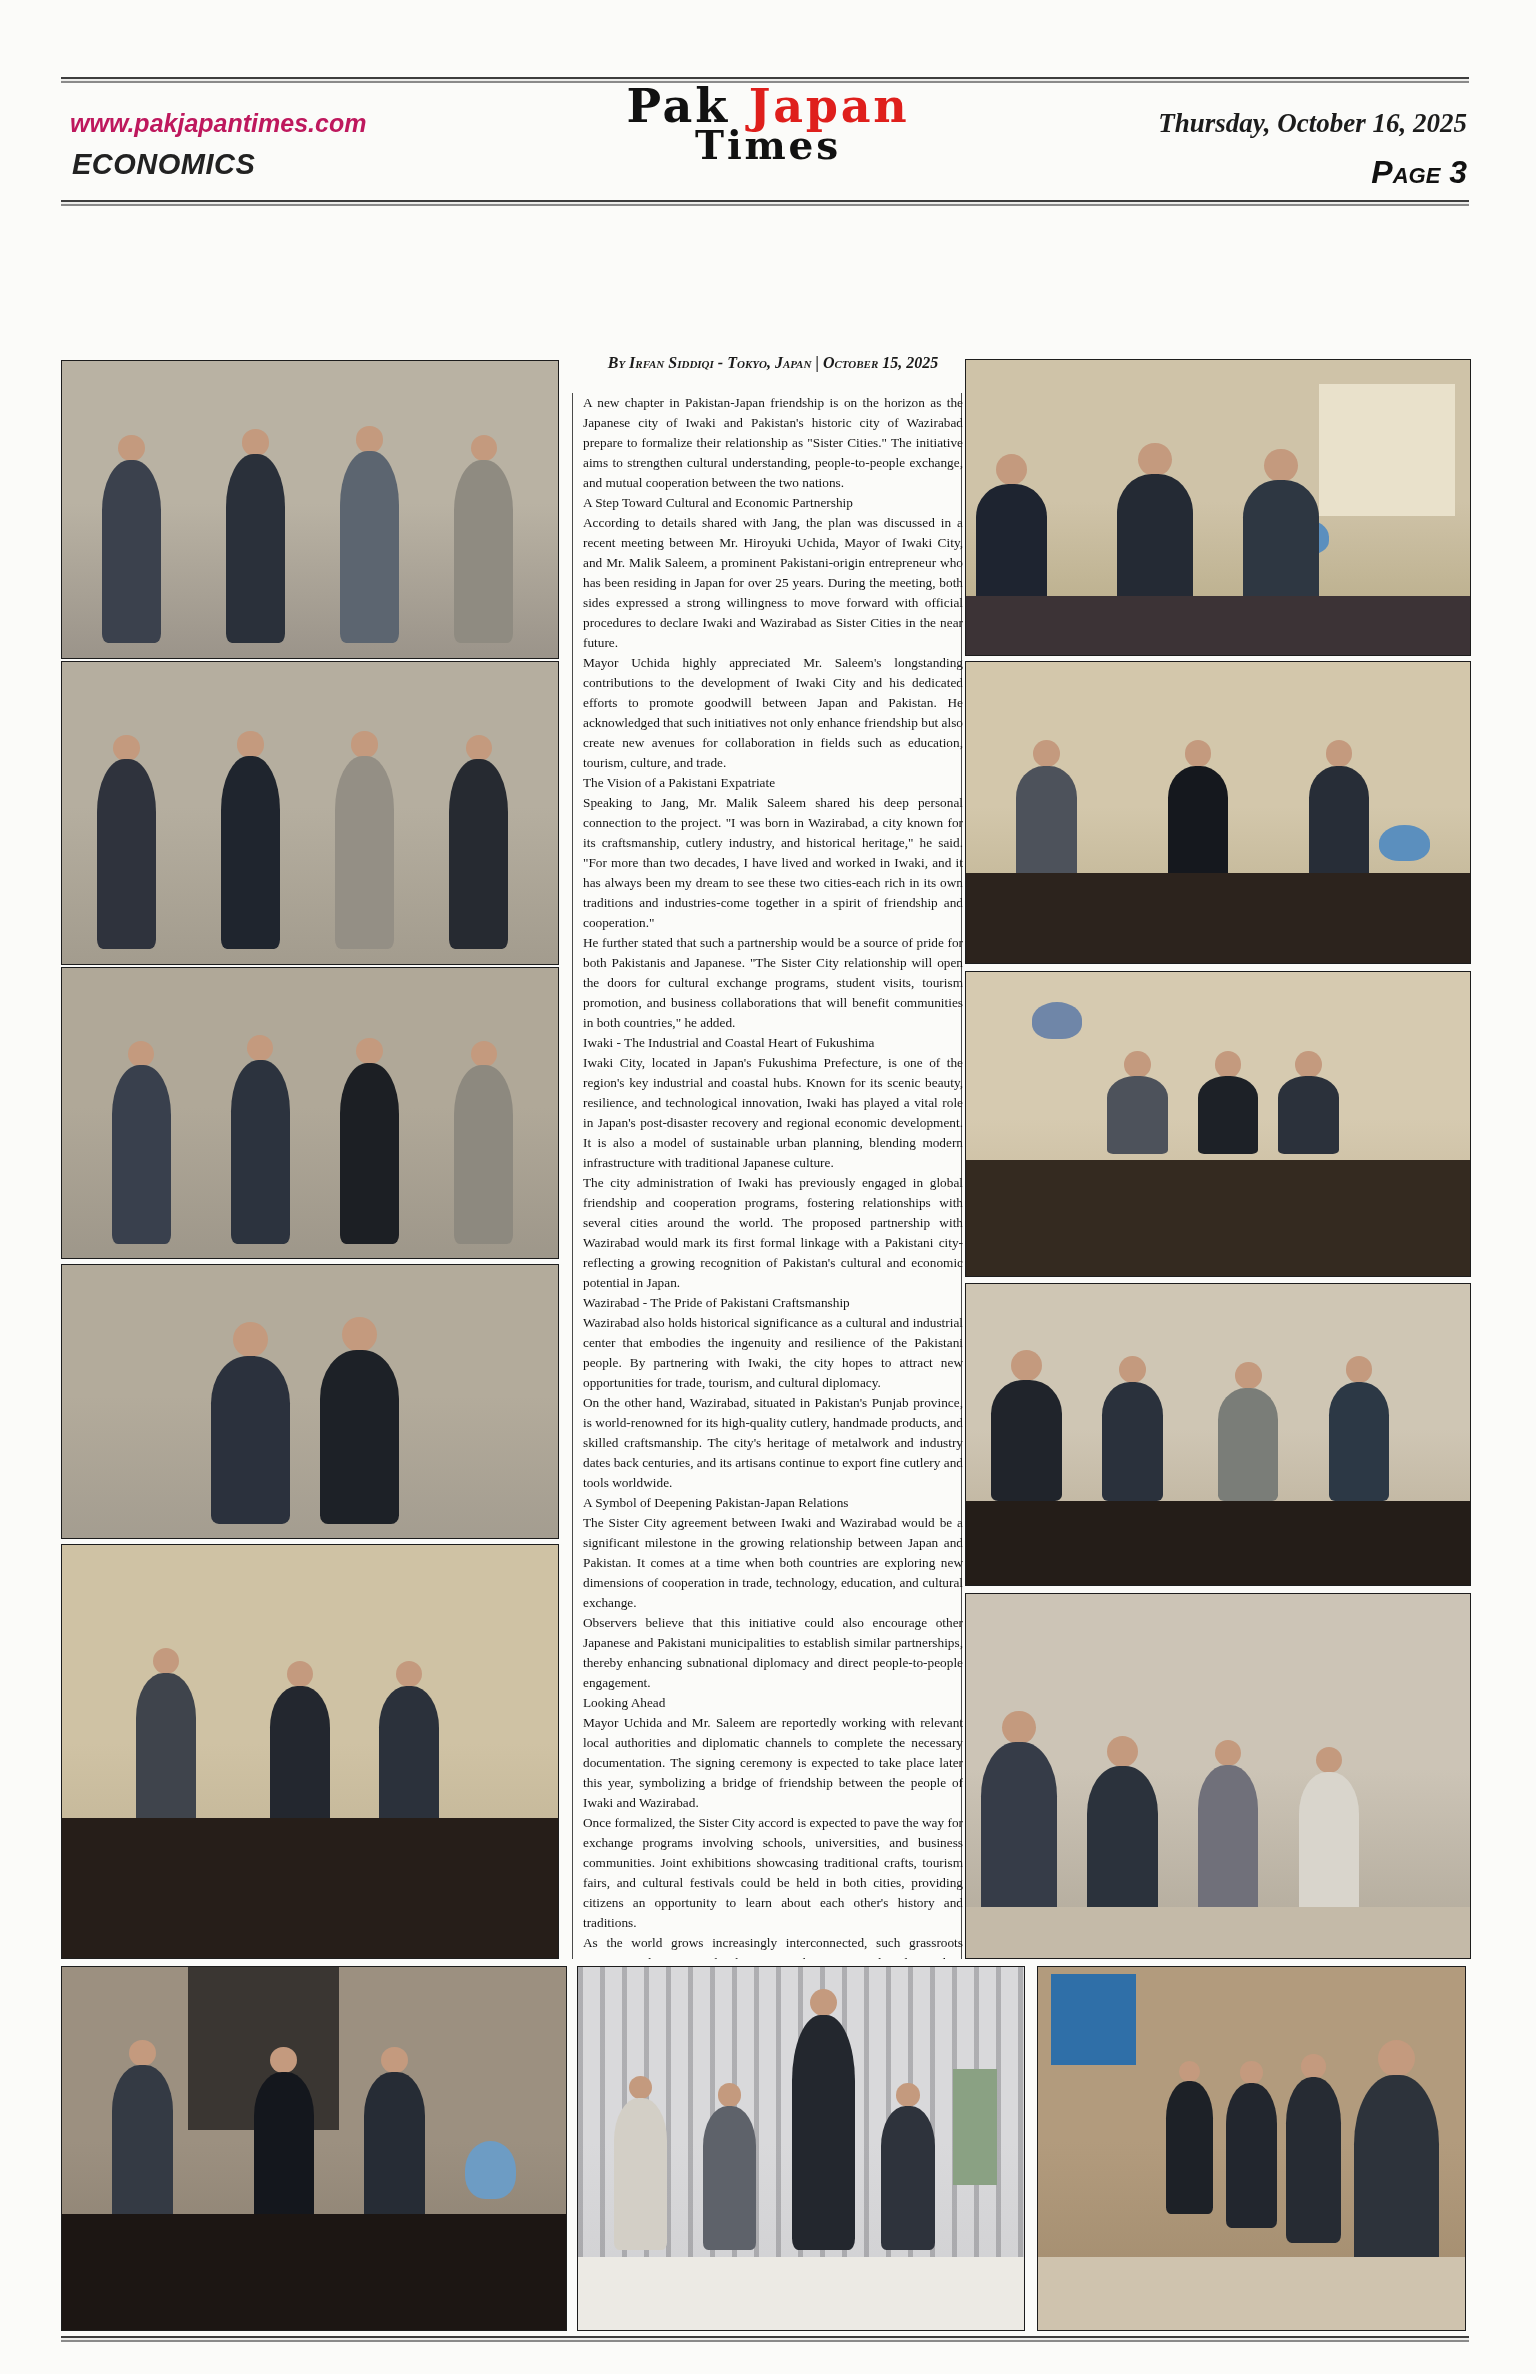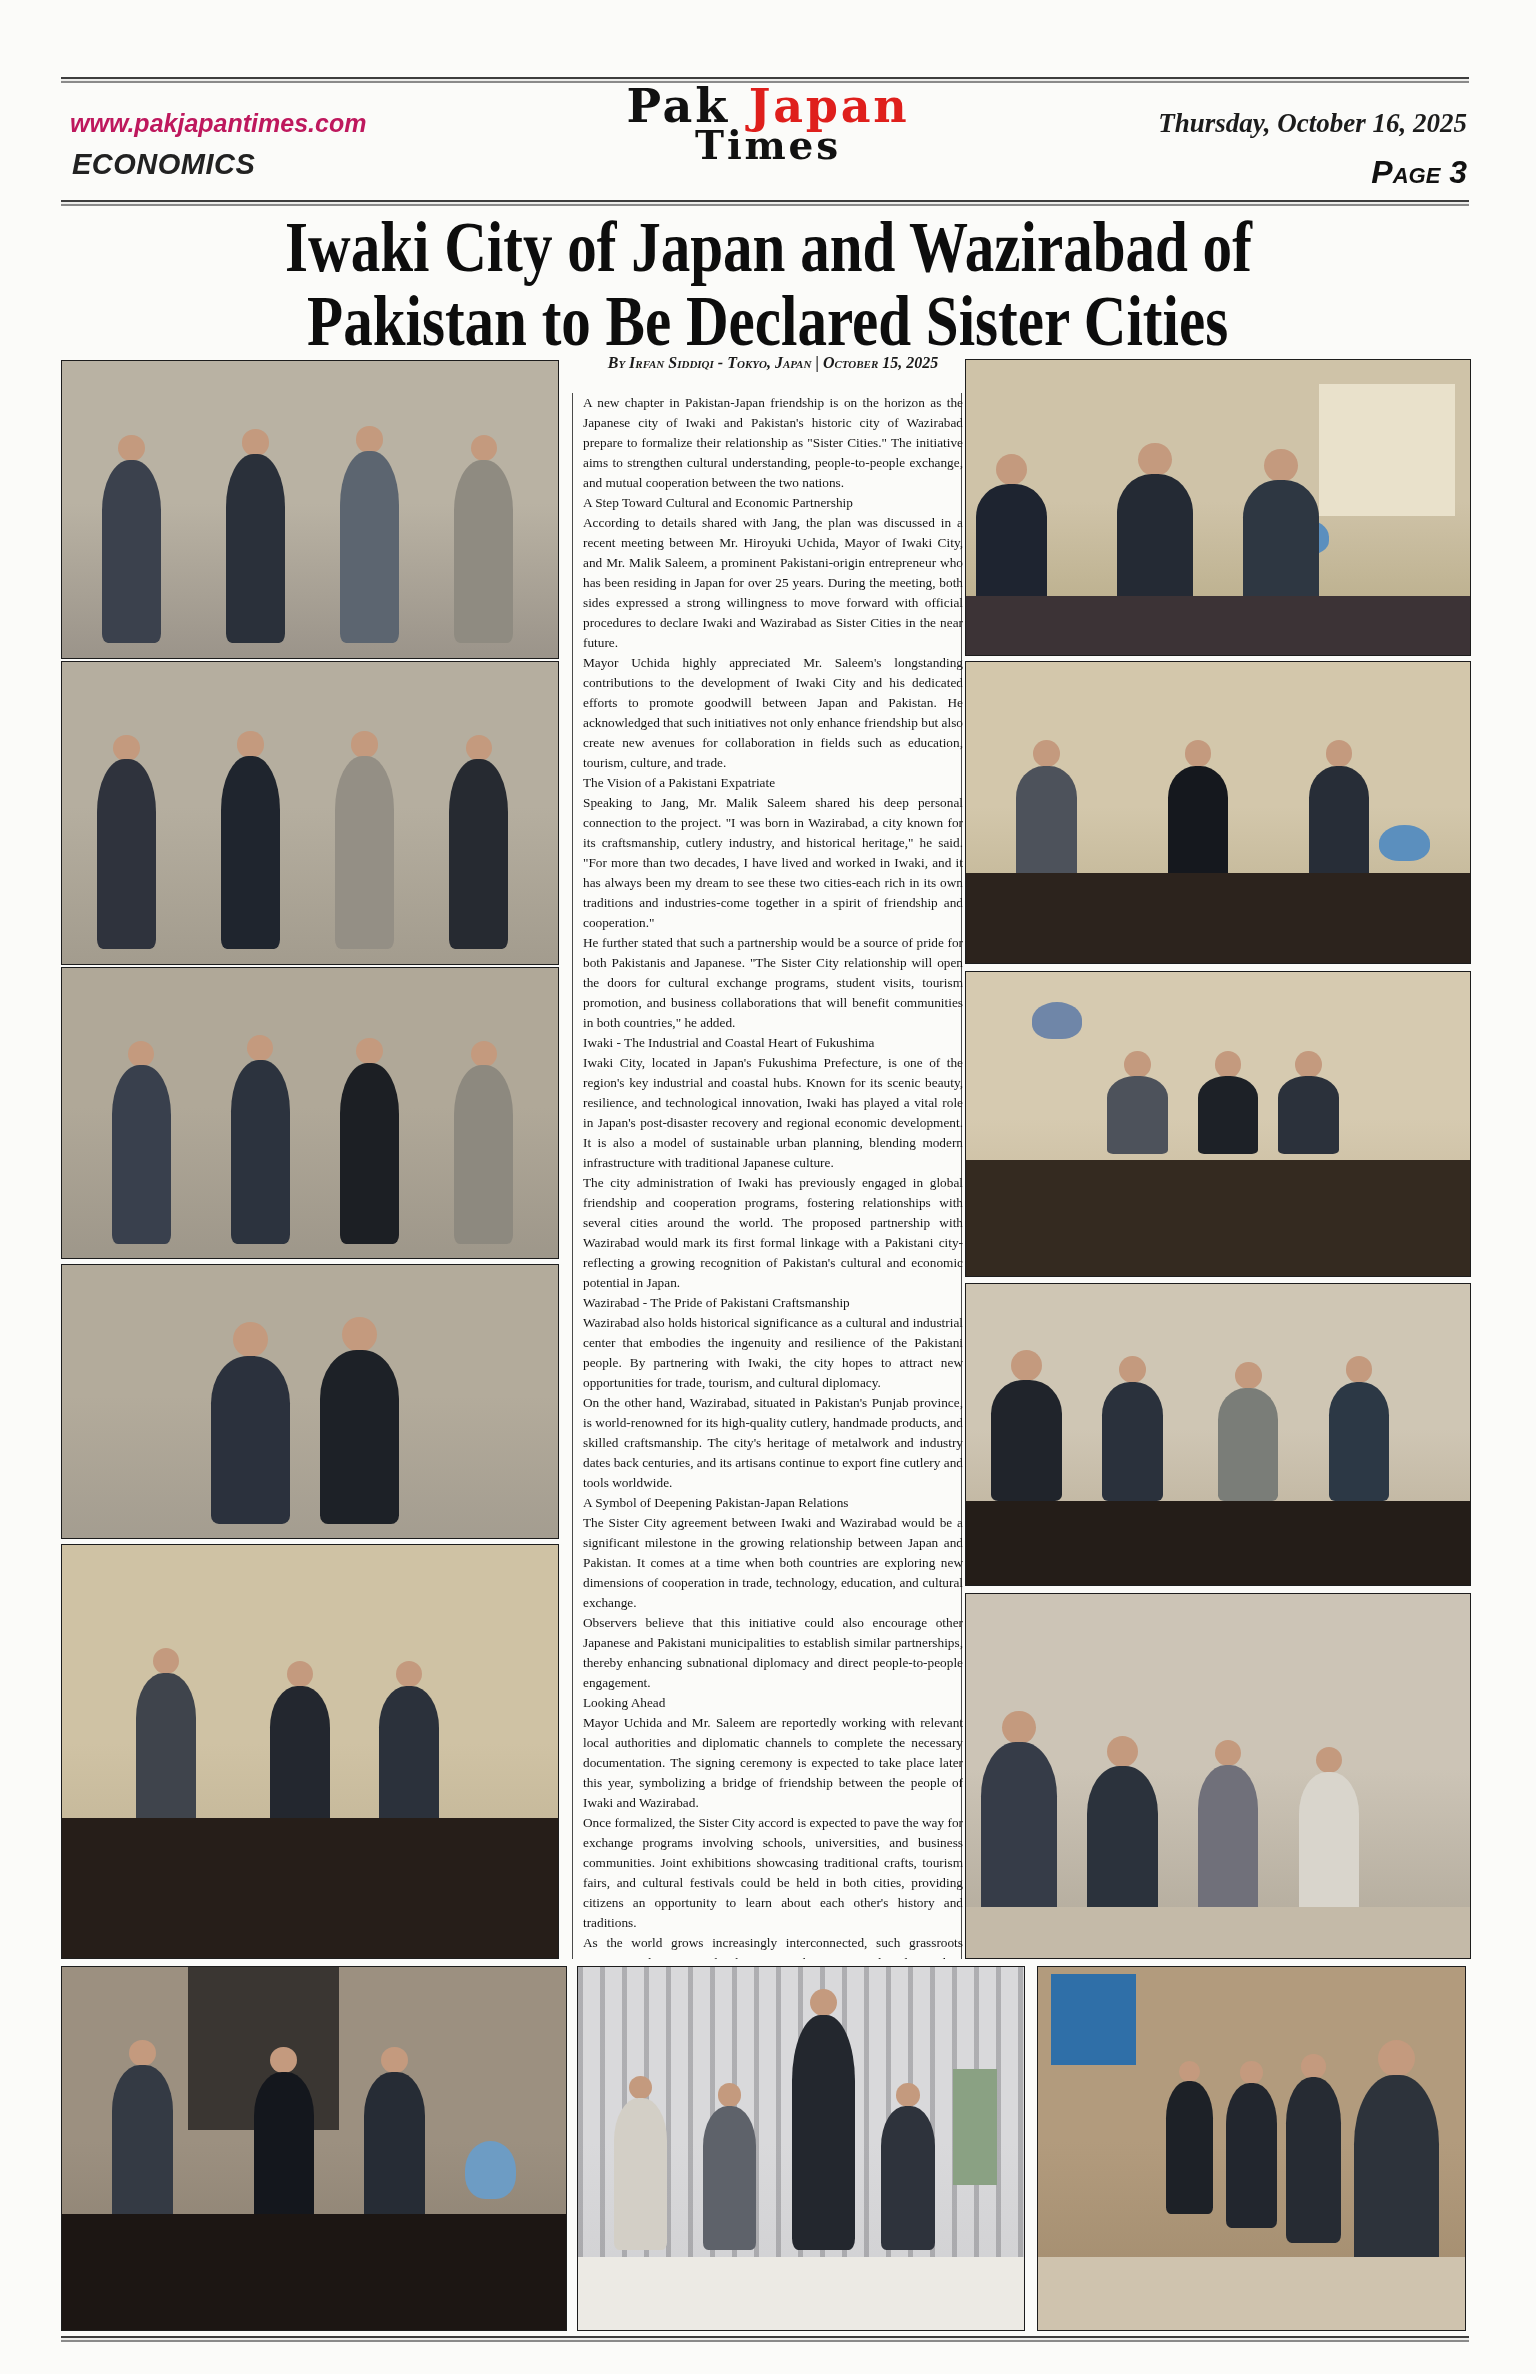--- a/index.html
+++ b/index.html
@@ -58,24 +58,20 @@
 
   <div class="site-url">www.pakjapantimes.com</div>
   <div class="section-label">ECONOMICS</div>
   <div class="masthead">
     <div class="mh2"><span>Pak </span><span class="mh-red">Japan</span></div>
     <div class="mh3">Times</div>
   </div>
   <div class="issue-date">Thursday, October 16, 2025</div>
   <div class="page-num">Page 3</div>
 
-  <div class="headline">
-    <span class="hl">Iwaki City of Japan and Wazirabad of</span><br>
-    <span class="hl">Pakistan to Be Declared Sister Cities</span>
-  </div>
   <div class="byline">By Irfan Siddiqi - Tokyo, Japan | October 15, 2025</div>
 
   <div class="article" id="article-body">
       <p>A new chapter in Pakistan-Japan friendship is on the horizon as the Japanese city of Iwaki and Pakistan's historic city of Wazirabad prepare to formalize their relationship as "Sister Cities." The initiative aims to strengthen cultural understanding, people-to-people exchange, and mutual cooperation between the two nations.</p>
       <p>A Step Toward Cultural and Economic Partnership</p>
       <p>According to details shared with Jang, the plan was discussed in a recent meeting between Mr. Hiroyuki Uchida, Mayor of Iwaki City, and Mr. Malik Saleem, a prominent Pakistani-origin entrepreneur who has been residing in Japan for over 25 years. During the meeting, both sides expressed a strong willingness to move forward with official procedures to declare Iwaki and Wazirabad as Sister Cities in the near future.</p>
       <p>Mayor Uchida highly appreciated Mr. Saleem's longstanding contributions to the development of Iwaki City and his dedicated efforts to promote goodwill between Japan and Pakistan. He acknowledged that such initiatives not only enhance friendship but also create new avenues for collaboration in fields such as education, tourism, culture, and trade.</p>
       <p>The Vision of a Pakistani Expatriate</p>
       <p>Speaking to Jang, Mr. Malik Saleem shared his deep personal connection to the project. "I was born in Wazirabad, a city known for its craftsmanship, cutlery industry, and historical heritage," he said. "For more than two decades, I have lived and worked in Iwaki, and it has always been my dream to see these two cities-each rich in its own traditions and industries-come together in a spirit of friendship and cooperation."</p>
       <p>He further stated that such a partnership would be a source of pride for both Pakistanis and Japanese. "The Sister City relationship will open the doors for cultural exchange programs, student visits, tourism promotion, and business collaborations that will benefit communities in both countries," he added.</p>

